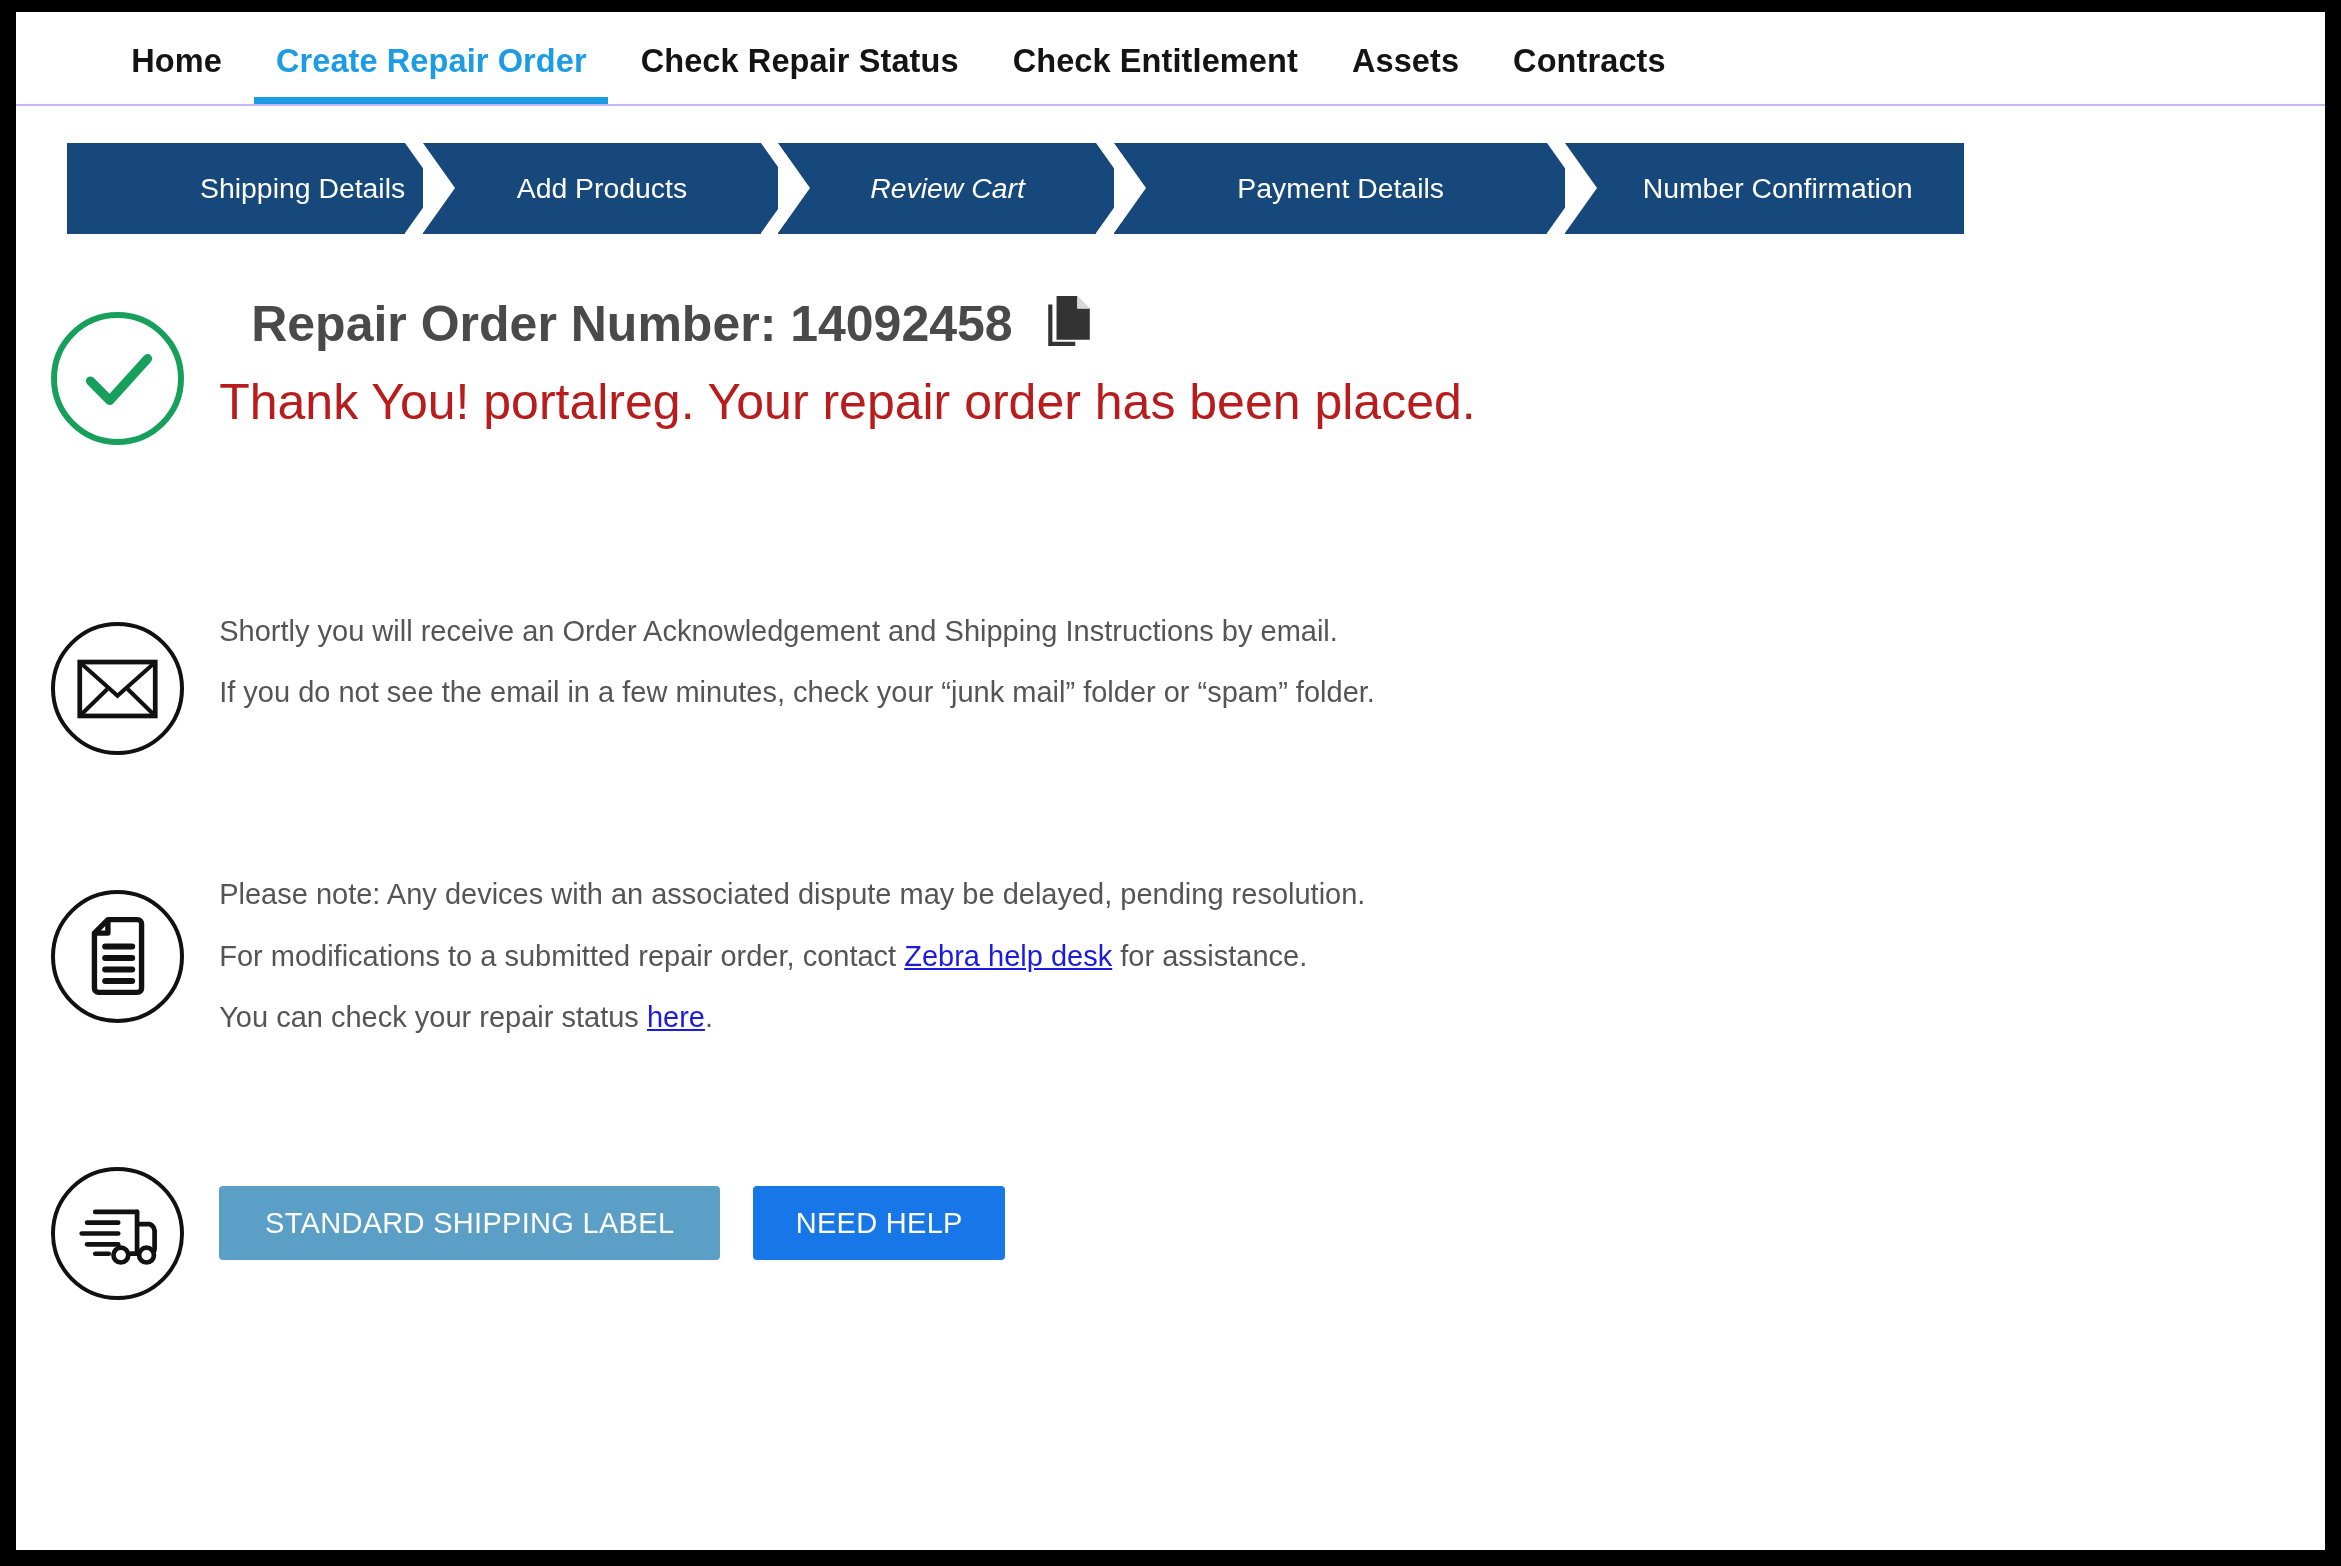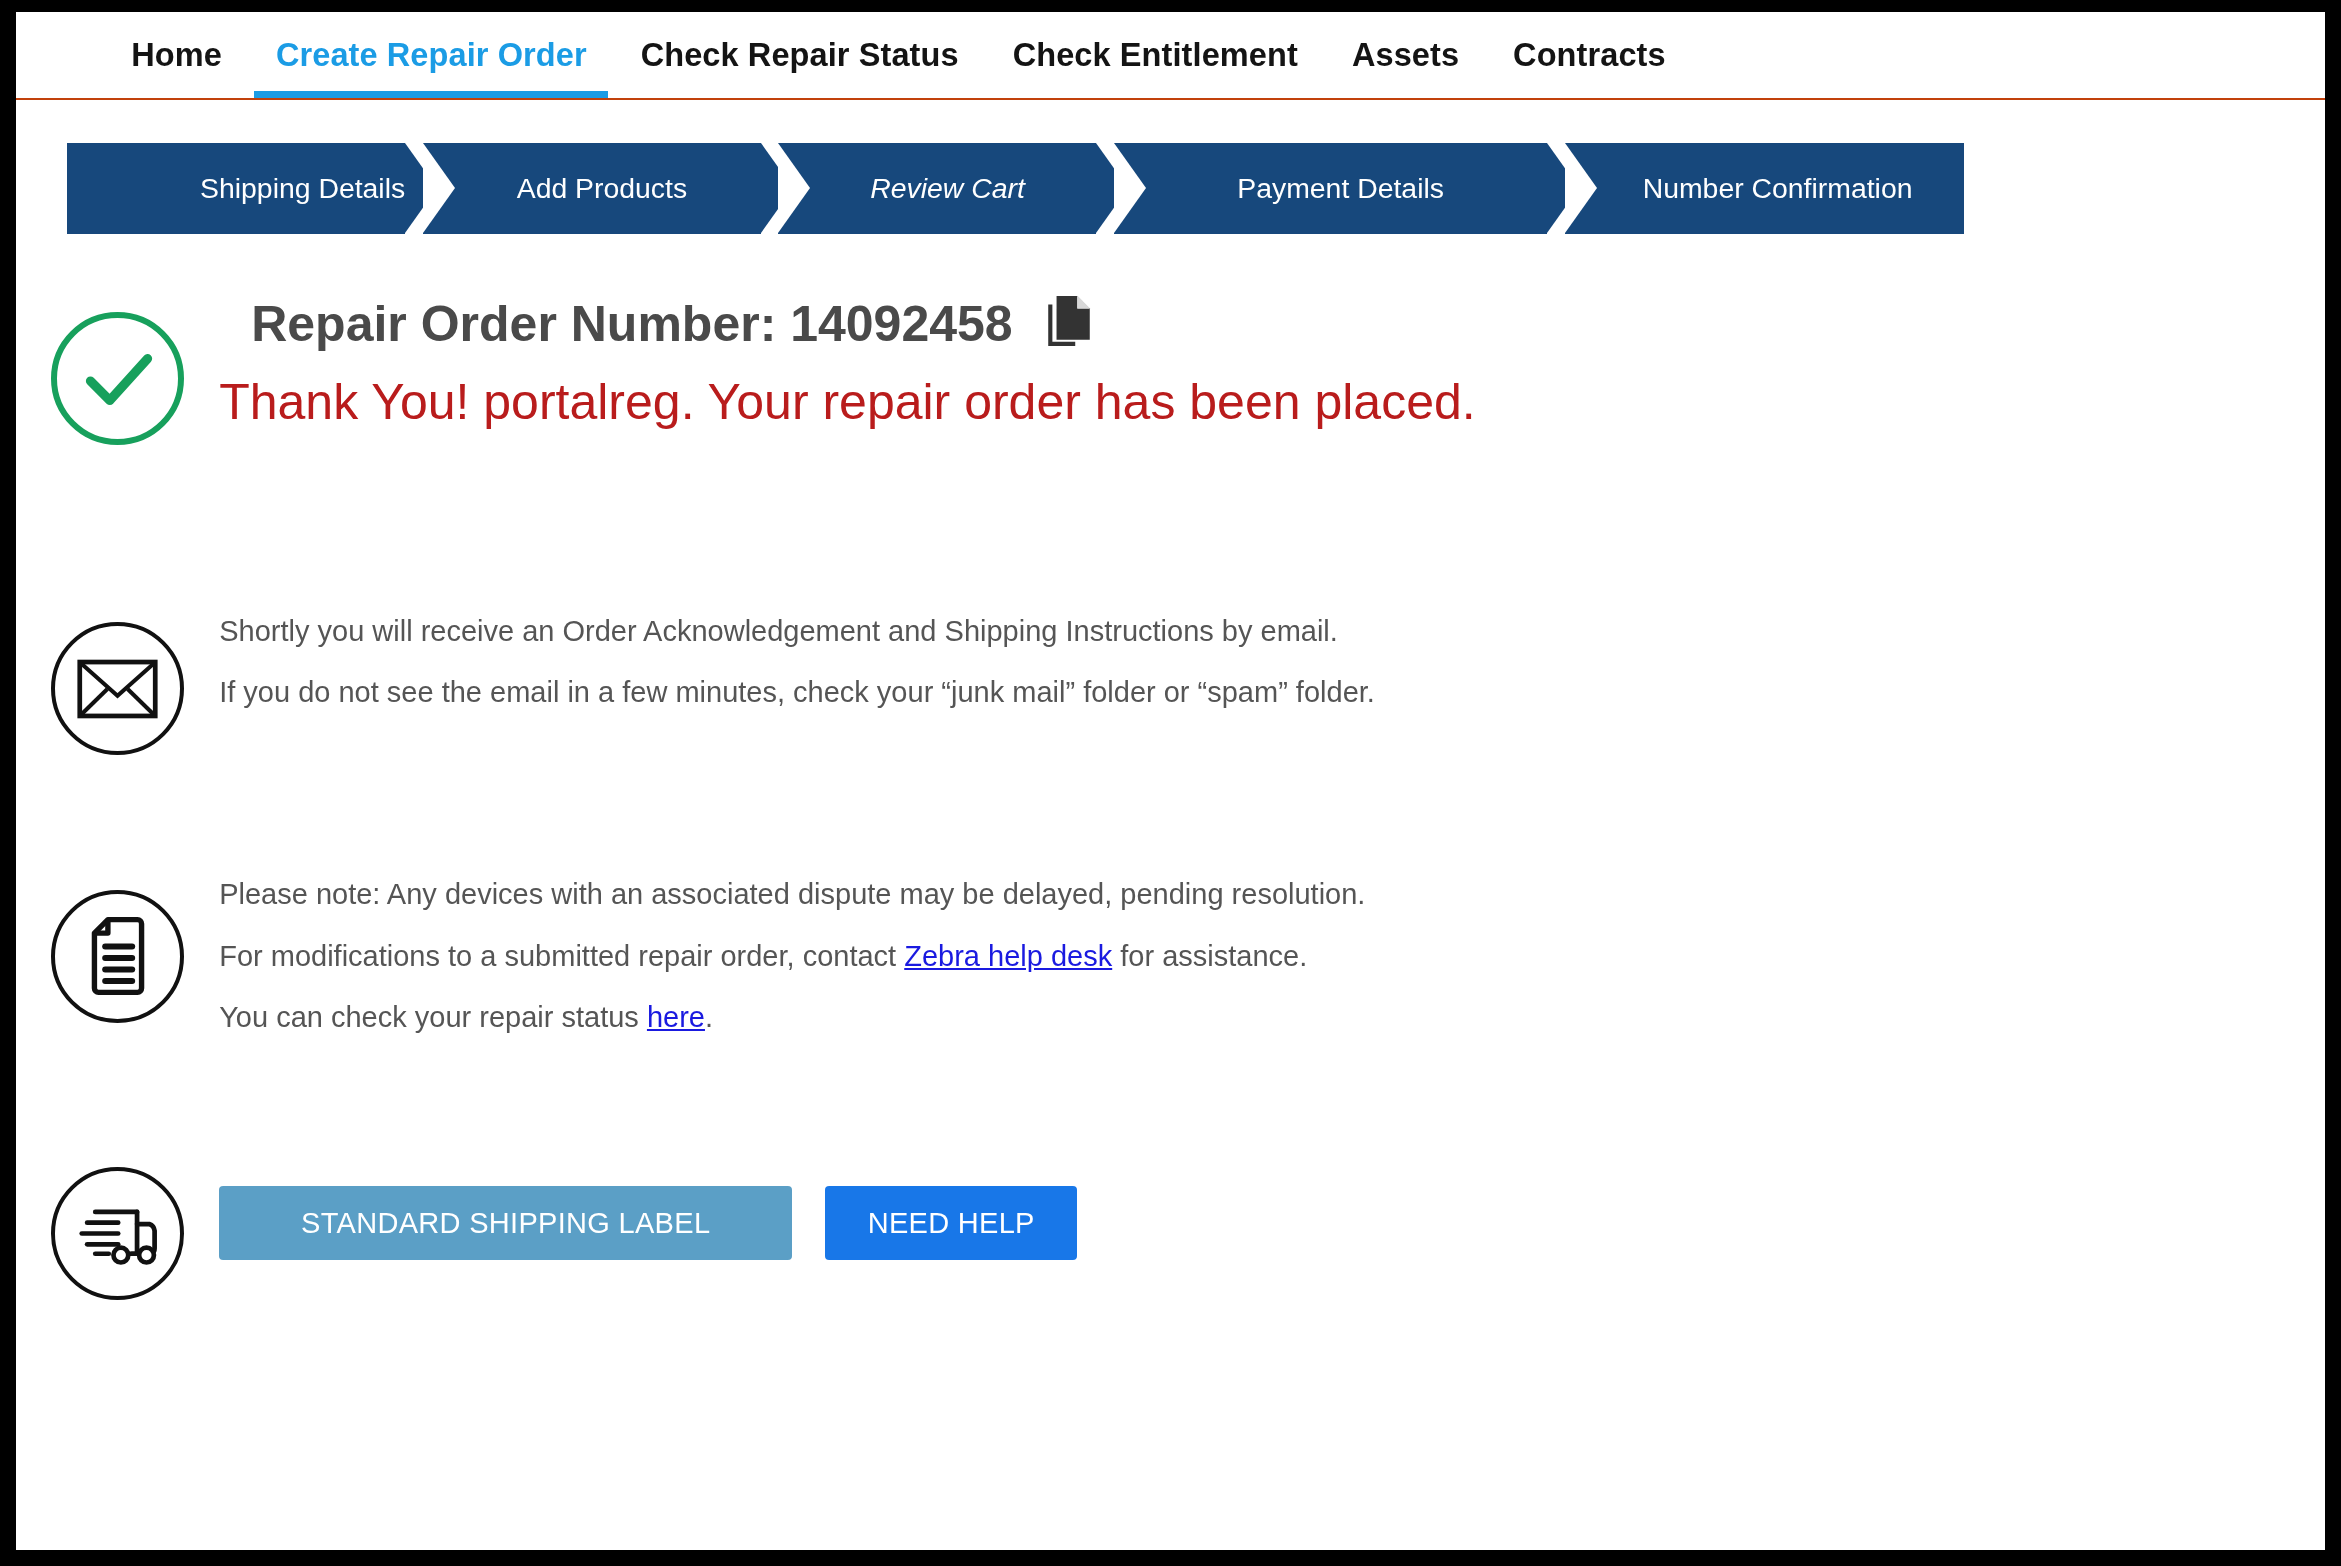--- a/index.html
+++ b/index.html
@@ -30,25 +30,25 @@
     width: 2309px;
     height: 1538px;
     background: #ffffff;
     overflow: hidden;
   }
 
   
   #topnav {
     position: absolute;
     left: 0;
-    top: 0;
+    top: 6px;
     width: 2309px;
     height: 88px;
     background: #ffffff;
-    border-bottom: 2px solid #c2410c;
+    border-bottom: 2px solid #c4b5fd;
     box-sizing: border-box;
   }
   .nav-list {
     position: absolute;
     left: 88px;
     top: 0;
     height: 86px;
     display: flex;
     align-items: flex-start;
   }
@@ -243,21 +243,21 @@
     border-radius: 4.1px;
     padding: 20.3px 0;
     text-align: center;
     cursor: pointer;
     font-family: "Liberation Sans", sans-serif;
     letter-spacing: 0.3px;
     vertical-align: top;
   }
   .btn-secondary {
     background: #5b9fc6;
-    width: 573px;
+    width: 501px;
     margin-right: 30px;
     text-align: center;
   }
   .btn-primary {
     background: #1877e8;
     width: 252px;
   }
 </style>
 </head>
 <body>

